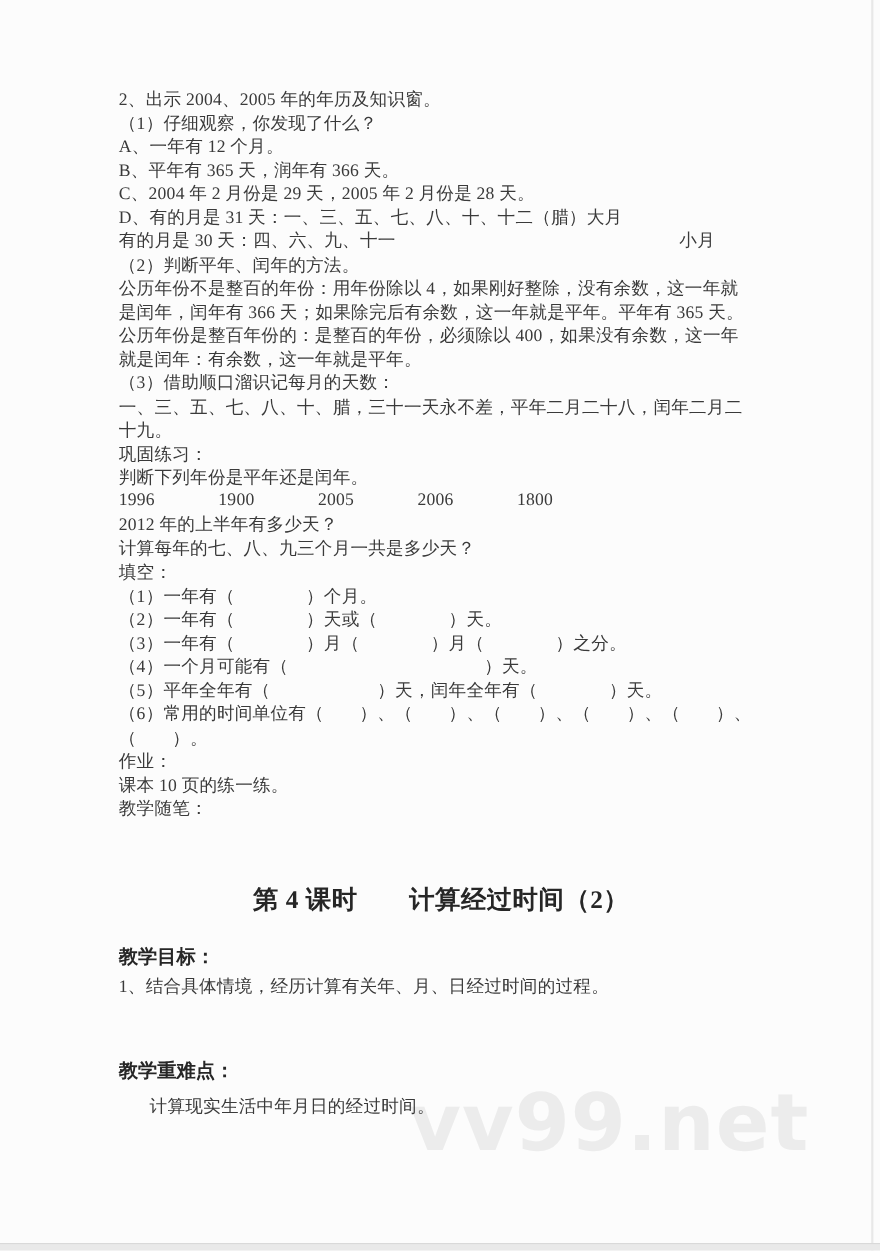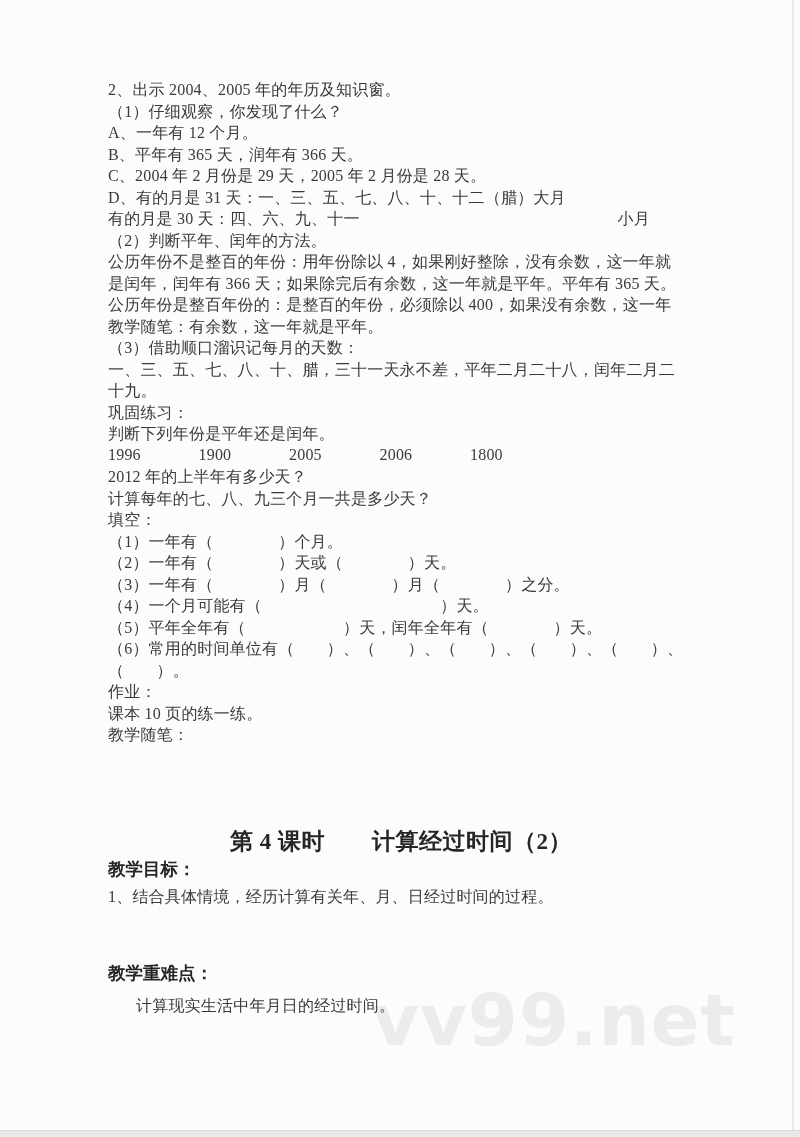--- a/index.html
+++ b/index.html
@@ -13,21 +13,21 @@
     font-family:"DejaVu Sans","Liberation Sans",sans-serif;
     font-weight:700;font-size:72px;letter-spacing:1px;color:#ececec;
     user-select:none;
   }
   .textcol{position:absolute;left:108px;top:80px;width:586px;z-index:1;}
   .line{height:21.5px;font-size:16px;white-space:nowrap;letter-spacing:.2px;}
   .split{display:flex;white-space:nowrap;}
   .right-label{margin-left:auto;padding-right:44px;}
   .years-row .year{display:inline-block;width:90.5px;}
   .lesson-heading{
-    position:absolute;left:108px;top:826px;width:586px;margin:0;z-index:1;
+    position:absolute;left:108px;top:802px;width:586px;margin:0;z-index:1;
     text-align:center;font-size:23px;font-weight:700;color:#262626;
     white-space:pre;letter-spacing:.5px;
   }
   .sec-title{
     position:absolute;left:108px;z-index:1;margin:0;
     font-size:17.5px;font-weight:700;color:#262626;white-space:nowrap;text-align:right;
   }
   .objectives-title{top:857px;}
   .keypoints-title{top:961px;}
   .objectives{position:absolute;left:108px;top:887px;z-index:1;}
@@ -60,21 +60,21 @@
     <div class="line">C、2004 年 2 月份是 29 天，2005 年 2 月份是 28 天。</div>
     <div class="line">D、有的月是 31 天：一、三、五、七、八、十、十二（腊）大月</div>
     <div class="line split">
       <span>有的月是 30 天：四、六、九、十一</span>
       <span class="right-label">小月</span>
     </div>
     <div class="line">（2）判断平年、闰年的方法。</div>
     <div class="line">公历年份不是整百的年份：用年份除以 4，如果刚好整除，没有余数，这一年就</div>
     <div class="line">是闰年，闰年有 366 天；如果除完后有余数，这一年就是平年。平年有 365 天。</div>
     <div class="line">公历年份是整百年份的：是整百的年份，必须除以 400，如果没有余数，这一年</div>
-    <div class="line">教学随笔：有余数，这一年就是平年。</div>
+    <div class="line">就是闰年：有余数，这一年就是平年。</div>
     <div class="line">（3）借助顺口溜识记每月的天数：</div>
     <div class="line">一、三、五、七、八、十、腊，三十一天永不差，平年二月二十八，闰年二月二</div>
     <div class="line">十九。</div>
     <div class="line">巩固练习：</div>
     <div class="line">判断下列年份是平年还是闰年。</div>
     <div class="line years-row">
       <span class="year">1996</span><span class="year">1900</span><span class="year">2005</span><span class="year">2006</span><span class="year">1800</span>
     </div>
     <div class="line">2012 年的上半年有多少天？</div>
     <div class="line">计算每年的七、八、九三个月一共是多少天？</div>

